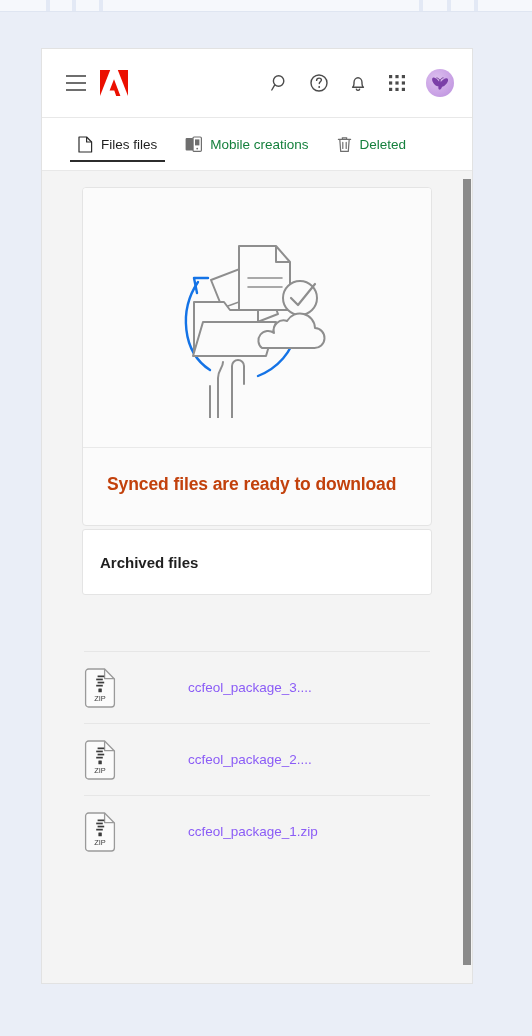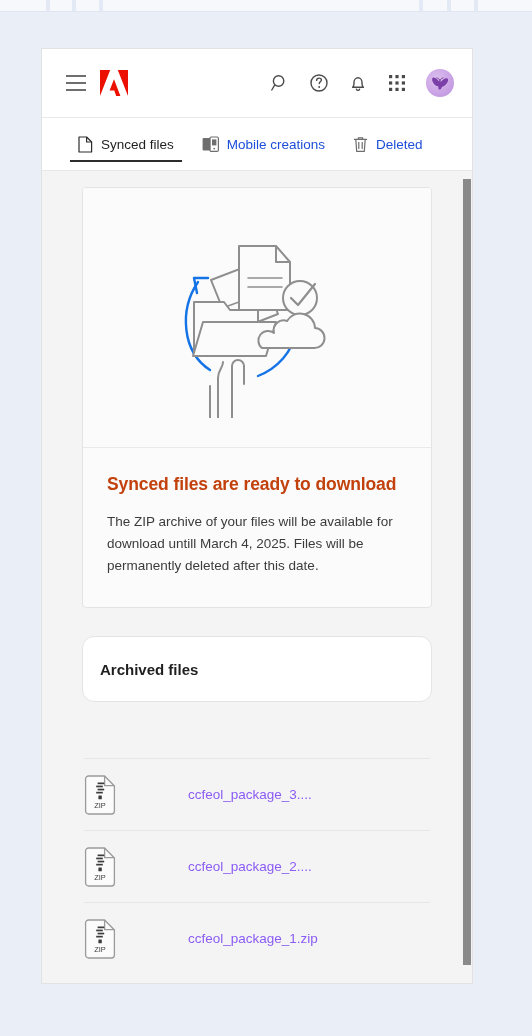--- a/index.html
+++ b/index.html
@@ -102,21 +102,21 @@
     border-bottom: 1px solid #e8e8e8;
   }
   .tab-item {
     display: flex;
     align-items: center;
     gap: 8px;
     padding: 0 14px;
     position: relative;
     cursor: pointer;
     font-size: 13.5px;
-    color: #1d4ed8;
+    color: #15803d;
     white-space: nowrap;
   }
   .tab-item.active { color: #1f1f1f; font-weight: 400; }
   .tab-item.active::after {
     content: "";
     position: absolute;
     left: 6px; right: 6px;
     bottom: 8px;
     height: 2px;
     background: #2c2c2c;
@@ -162,24 +162,24 @@
   #hero-body {
     margin-top: 16px;
     font-size: 13.5px;
     line-height: 22px;
     color: #3c3c3c;
     max-width: 300px;
   }
 
   
   #archived-card {
-    margin-top: 28px;
+    margin-top: 3px;
     background: #ffffff;
     border: 1px solid #e4e4e4;
-    border-radius: 12px;
+    border-radius: 3px;
     height: 66px;
     display: flex;
     align-items: center;
     padding: 0 17px;
   }
   #archived-title {
     font-size: 15px;
     font-weight: bold;
     color: #1f1f1f;
   }
@@ -315,21 +315,21 @@
 
   <div id="tab-bar">
 
     <div class="tab-item active">
       <span class="tab-icon">
         <svg width="15" height="17" viewBox="0 0 15 17" fill="none" stroke="#2c2c2c" stroke-width="1.2">
           <path d="M1 1h7.6L13.6 6v10H1z" stroke-linejoin="round"></path>
           <path d="M8.6 1v5h5" stroke-linejoin="round"></path>
         </svg>
       </span>
-      <span>Synced files</span>
+      <span>Files files</span>
     </div>
 
     <div class="tab-item">
       <span class="tab-icon">
         <svg width="17" height="17" viewBox="0 0 17 17">
           <rect x="0.6" y="2" width="7.6" height="12.4" rx="1" fill="#6e6e6e"></rect>
           <rect x="8" y="1" width="8.4" height="14.4" rx="1.2" fill="none" stroke="#6e6e6e" stroke-width="1.2"></rect>
           <rect x="10" y="3.4" width="4.4" height="6" fill="#6e6e6e"></rect>
           <circle cx="12.2" cy="12.6" r="0.9" fill="#6e6e6e"></circle>
         </svg>
@@ -379,21 +379,20 @@
             <path d="M96 130 h52 a10 10 0 0 0 1-20 a15 15 0 0 0-28-7 a10 10 0 0 0-13 12 a8 8 0 0 0-12 15 z" fill="#fbfbfb" stroke="#8e8e8e" stroke-width="2" stroke-linejoin="round"></path>
 
             <path d="M66 200 V148 a6 6 0 0 1 12 0 v18" stroke="#8e8e8e" stroke-width="2" stroke-linecap="round" fill="#fbfbfb"></path>
             <path d="M52 200 V160 c0-8 5-10 5-16" stroke="#8e8e8e" stroke-width="2" stroke-linecap="round"></path>
             <path d="M44 200 V168" stroke="#8e8e8e" stroke-width="2" stroke-linecap="round"></path>
           </svg>
         </div>
 
         <div id="hero-text-pane">
           <div id="hero-title">Synced files are ready to download</div>
-          <div id="hero-body">The ZIP archive of your files will be available for download untill March 4, 2025. Files will be permanently deleted after this date.</div>
         </div>
       </div>
 
       <div id="archived-card">
         <div id="archived-title">Archived files</div>
       </div>
 
       <div id="file-list">
 
         <div class="file-row">

